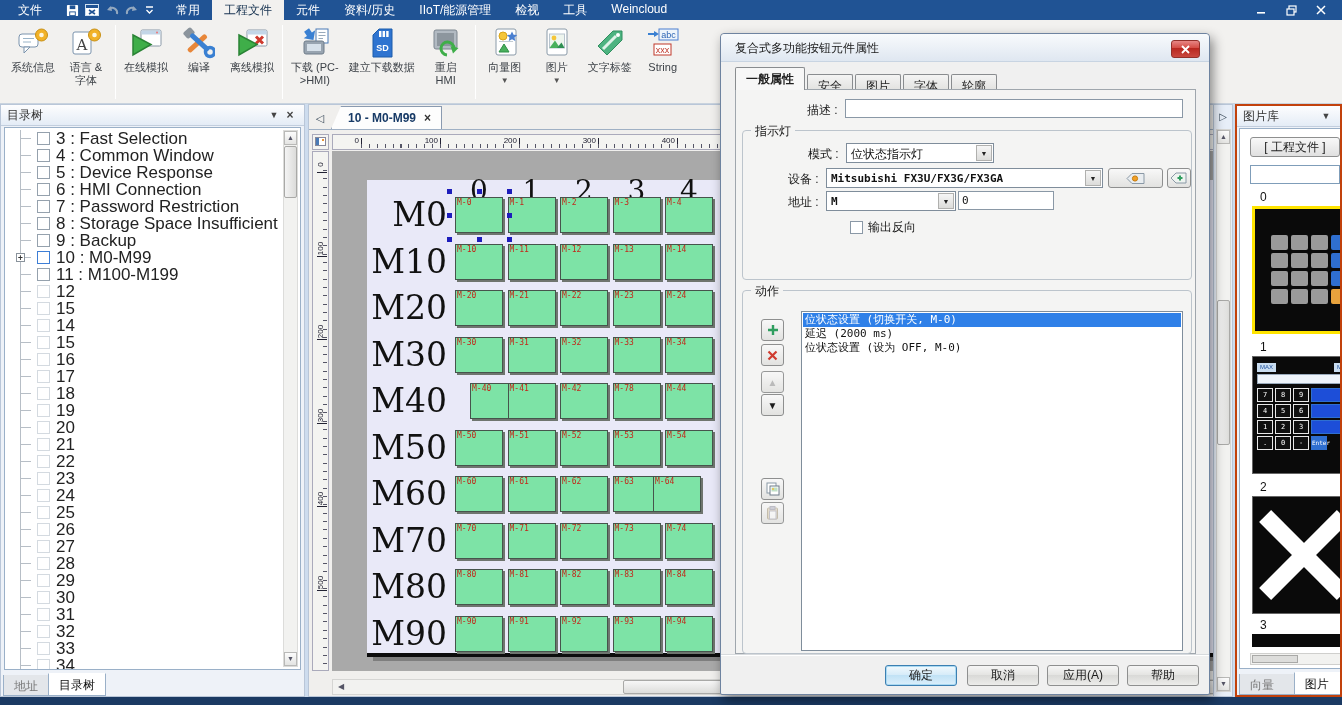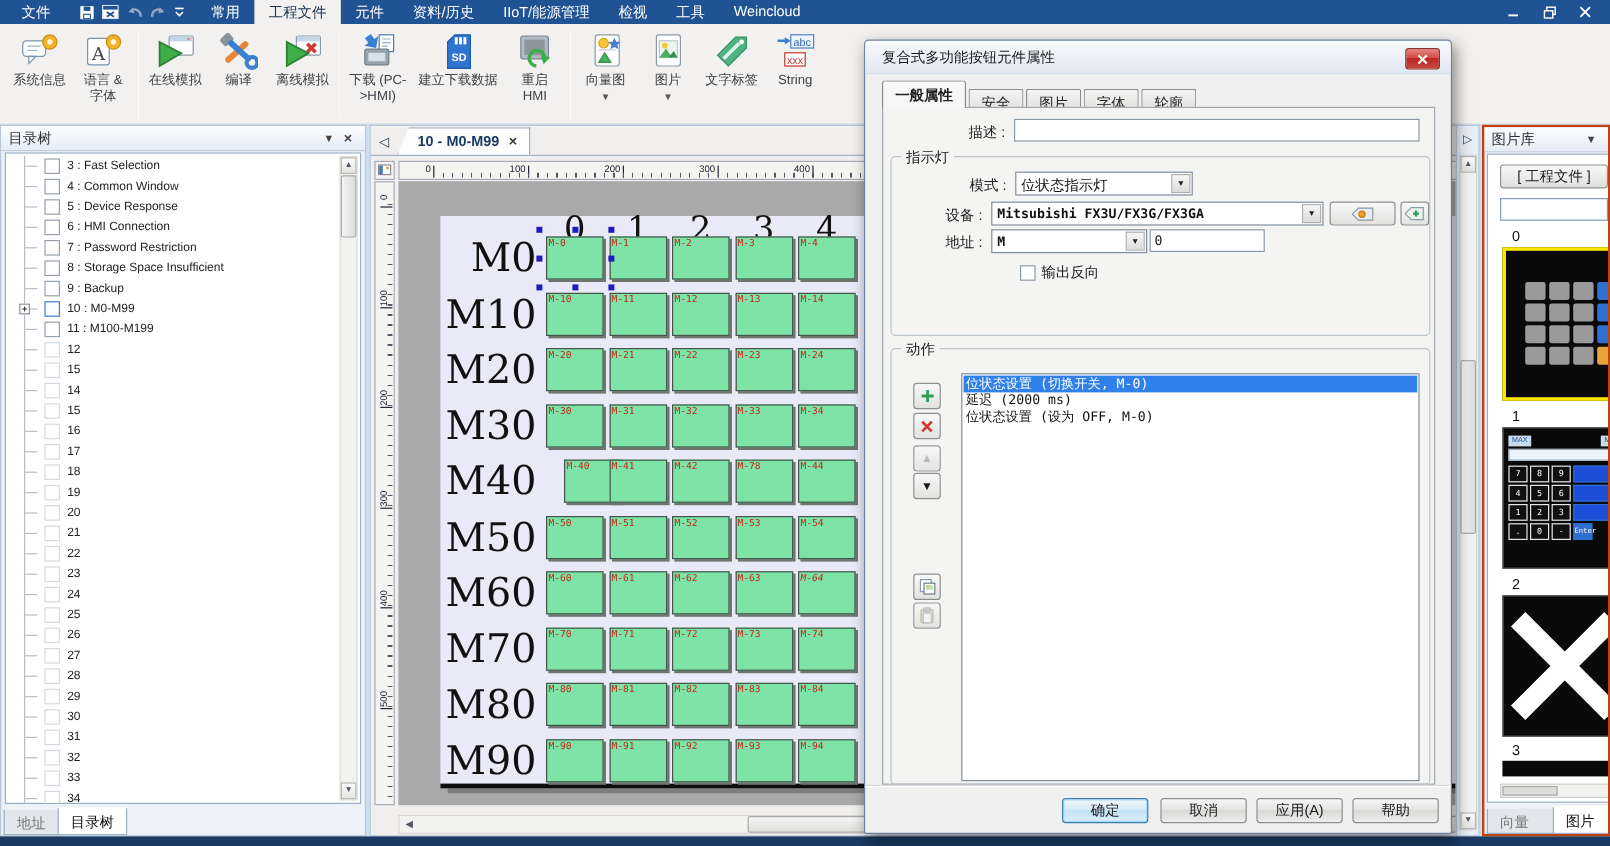--- a/index.html
+++ b/index.html
@@ -33,21 +33,21 @@
   .ph-btn.x{font-size:12px;font-weight:bold;}
   .tree-box{position:absolute;top:22px;left:3px;right:3px;bottom:26px;background:#fff;border:1px solid #9ab0c8;overflow:hidden;}
   .tree{position:absolute;top:2px;left:4px;right:18px;bottom:0;}
   .tree-item{position:relative;height:17px;display:flex;align-items:center;padding-left:28px;}
   .tree-item::before{content:'';position:absolute;left:11px;top:0;bottom:0;width:1px;background:#b7bec6;}
   .tree-item::after{content:'';position:absolute;left:11px;top:8px;width:11px;height:1px;background:#b7bec6;}
   .expander{position:absolute;left:7px;top:4px;width:9px;height:9px;background:#fff;border:1px solid #8a939c;font:bold 8px "DejaVu Sans Mono",monospace;line-height:7px;text-align:center;color:#333;z-index:2;}
   .cb{width:13px;height:13px;background:#fff;border:1px solid #95a1ad;margin-right:6px;flex:none;z-index:1;}
   .cb.selected{border:1px solid #3d7ed6;}
   .cb.faded{border:1px solid #d4dae0;}
-  .tree-label{font-size:10px;color:#222;white-space:nowrap;}
+  .tree-label{font-size:17px;color:#222;white-space:nowrap;}
   .vscroll{position:absolute;top:2px;right:2px;width:15px;bottom:2px;background:#f2f2f0;border:1px solid #dcdcda;}
   .vs-arrow{position:absolute;left:0;width:13px;height:14px;background:linear-gradient(#fcfcfc,#e4e4e2);border:1px solid #b9b9b7;color:#556;font-size:7px;text-align:center;line-height:12px;}
   .vs-up{top:0;}
   .vs-down{bottom:0;}
   .vs-thumb{position:absolute;left:0;width:13px;background:linear-gradient(90deg,#f4f4f4,#dcdcda);border:1px solid #a9a9a7;border-radius:2px;}
   .bottom-tabs{position:absolute;bottom:0;left:2px;height:24px;display:flex;align-items:flex-end;}
   .b-tab{height:21px;padding:3px 10px 0 10px;border:1px solid #9ab0c8;border-top:none;background:#e3e6ea;color:#777;margin-right:-1px;font-size:12px;}
   .b-tab.active{background:#fff;color:#111;border-top:1px solid #fff;height:23px;z-index:2;}
 
   
@@ -661,21 +661,21 @@
           </div>
           <div class="hmi-btn" style="left: 140.5px; top: 296px;">
             <span class="hmi-btn-label">M-61</span>
           </div>
           <div class="hmi-btn" style="left: 193px; top: 296px;">
             <span class="hmi-btn-label">M-62</span>
           </div>
           <div class="hmi-btn" style="left: 245.5px; top: 296px;">
             <span class="hmi-btn-label">M-63</span>
           </div>
-          <div class="hmi-btn" style="left: 298px; top: 296px; font-style: italic;">
+          <div class="hmi-btn" style="left: 286px; top: 296px;">
             <span class="hmi-btn-label">M-64</span>
           </div>
           <div class="row-label" style="top: 338.5px;">M70</div>
           <div class="hmi-btn" style="left: 88px; top: 342.5px;">
             <span class="hmi-btn-label">M-70</span>
           </div>
           <div class="hmi-btn" style="left: 140.5px; top: 342.5px;">
             <span class="hmi-btn-label">M-71</span>
           </div>
           <div class="hmi-btn" style="left: 193px; top: 342.5px;">

